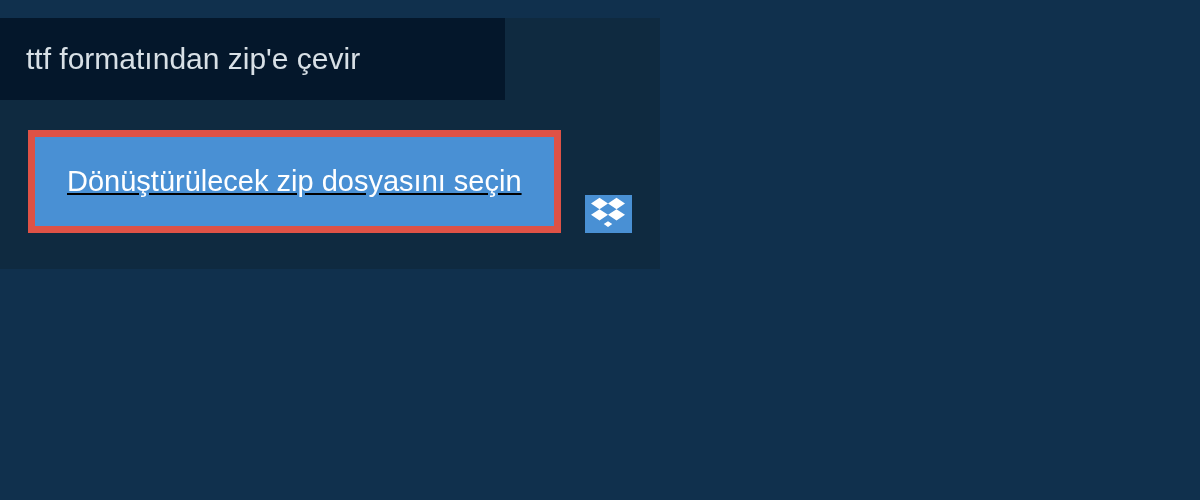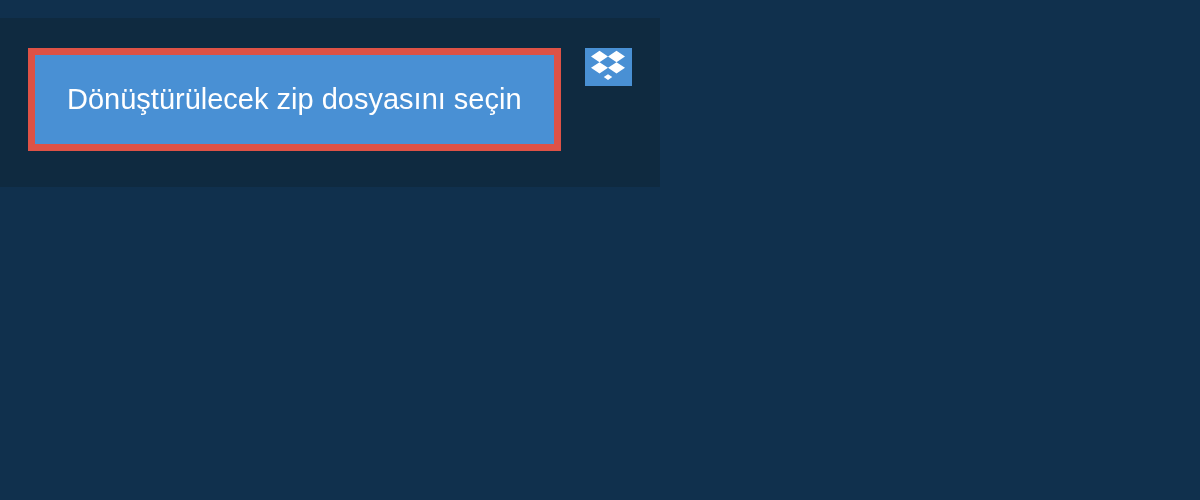--- a/index.html
+++ b/index.html
@@ -22,23 +22,24 @@
     .title-bar {
       background: #04172b;
       color: #d8e0e6;
       font-size: 30px;
       font-weight: 400;
       padding: 24px 26px;
       width: 505px;
     }
     .file-row {
       display: flex;
-      align-items: flex-start;
+      align-items: flex-end;
       padding: 30px 28px 36px 28px;
       gap: 24px;
+      text-decoration: underline;
     }
     .file-select-button {
       background: #4990d4;
       border: 7px solid #de5246;
       color: #ffffff;
       font-size: 29px;
       font-weight: 400;
       padding: 28px 32px;
       white-space: nowrap;
       cursor: pointer;
@@ -57,20 +58,21 @@
     .dropbox-button svg {
       width: 34px;
       height: 34px;
       fill: #ffffff;
     }
   </style>
 </head>
 <body>
 
 <div class="panel">
+  <div class="title-bar">ttf formatından zip'e çevir</div>
   <div class="file-row">
     <div class="file-select-button">
       <span>Dönüştürülecek zip dosyasını seçin</span>
     </div>
     <div class="dropbox-button">
       <span>
         <svg viewBox="0 0 24 24" xmlns="http://www.w3.org/2000/svg">
           <path d="M6 2L0 6l6 4-6 4 6 4 6-4 6 4 6-4-6-4 6-4-6-4-6 4-6-4zm6 4l6 4-6 4-6-4 6-4zm0 12.5l-3 2 3 2 3-2-3-2z"></path>
         </svg>
       </span>

